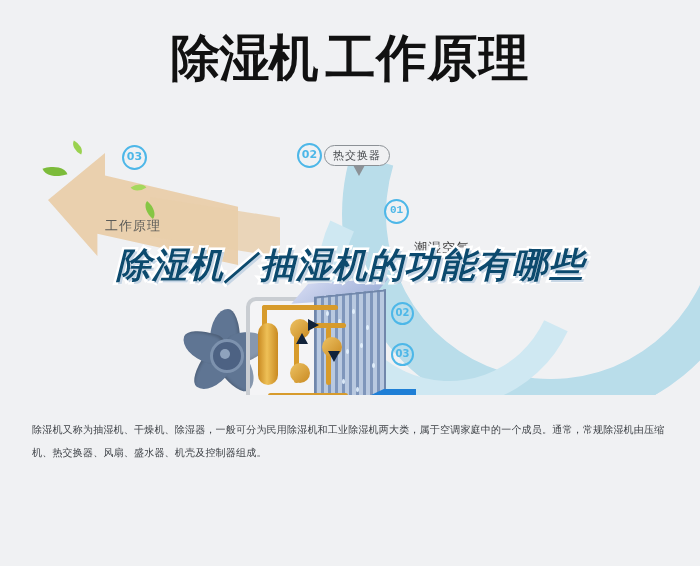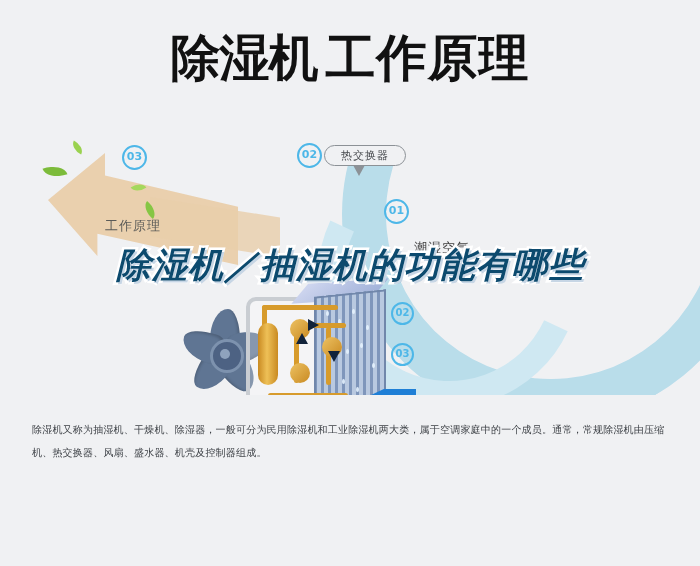--- a/index.html
+++ b/index.html
@@ -269,21 +269,21 @@
     left: 132px; top: 114px;
     width: 46px; height: 13px;
     background: #1f7fd6;
     clip-path: polygon(100% 0%, 100% 100%, 30% 100%, 30% 100%, 0% 50%, 30% 0%);
   }
 
   
   .callout {
     position: absolute;
     left: 324px; top: 20px;
-    padding: 2px 16px;
+    padding: 2px 8px;
     border: 1px solid #8c9196;
     border-radius: 11px;
     background: #f0f1f3;
     font-size: 11px;
     color: #45484c;
     letter-spacing: 1px;
     white-space: nowrap;
   }
   .callout::after {
     content: "";
@@ -303,21 +303,21 @@
     border-radius: 50%;
     border: 2px solid #4db7e8;
     color: #4db7e8;
     font-size: 11px;
     font-weight: bold;
     line-height: 19px;
     text-align: center;
     background: transparent;
     letter-spacing: 0;
   }
-  .marker.m01 { left: 384px; top: 74px; }
+  .marker.m01 { left: 384px; top: 74px; font-family: Liberation Mono, monospace; }
   .marker.m02 { left: 297px; top: 18px; }
   .marker.m03 { left: 122px; top: 20px; }
 
   
   #overlay-title {
     position: absolute;
     left: 60px;
     top: 245px;
     width: 580px;
     text-align: center;

